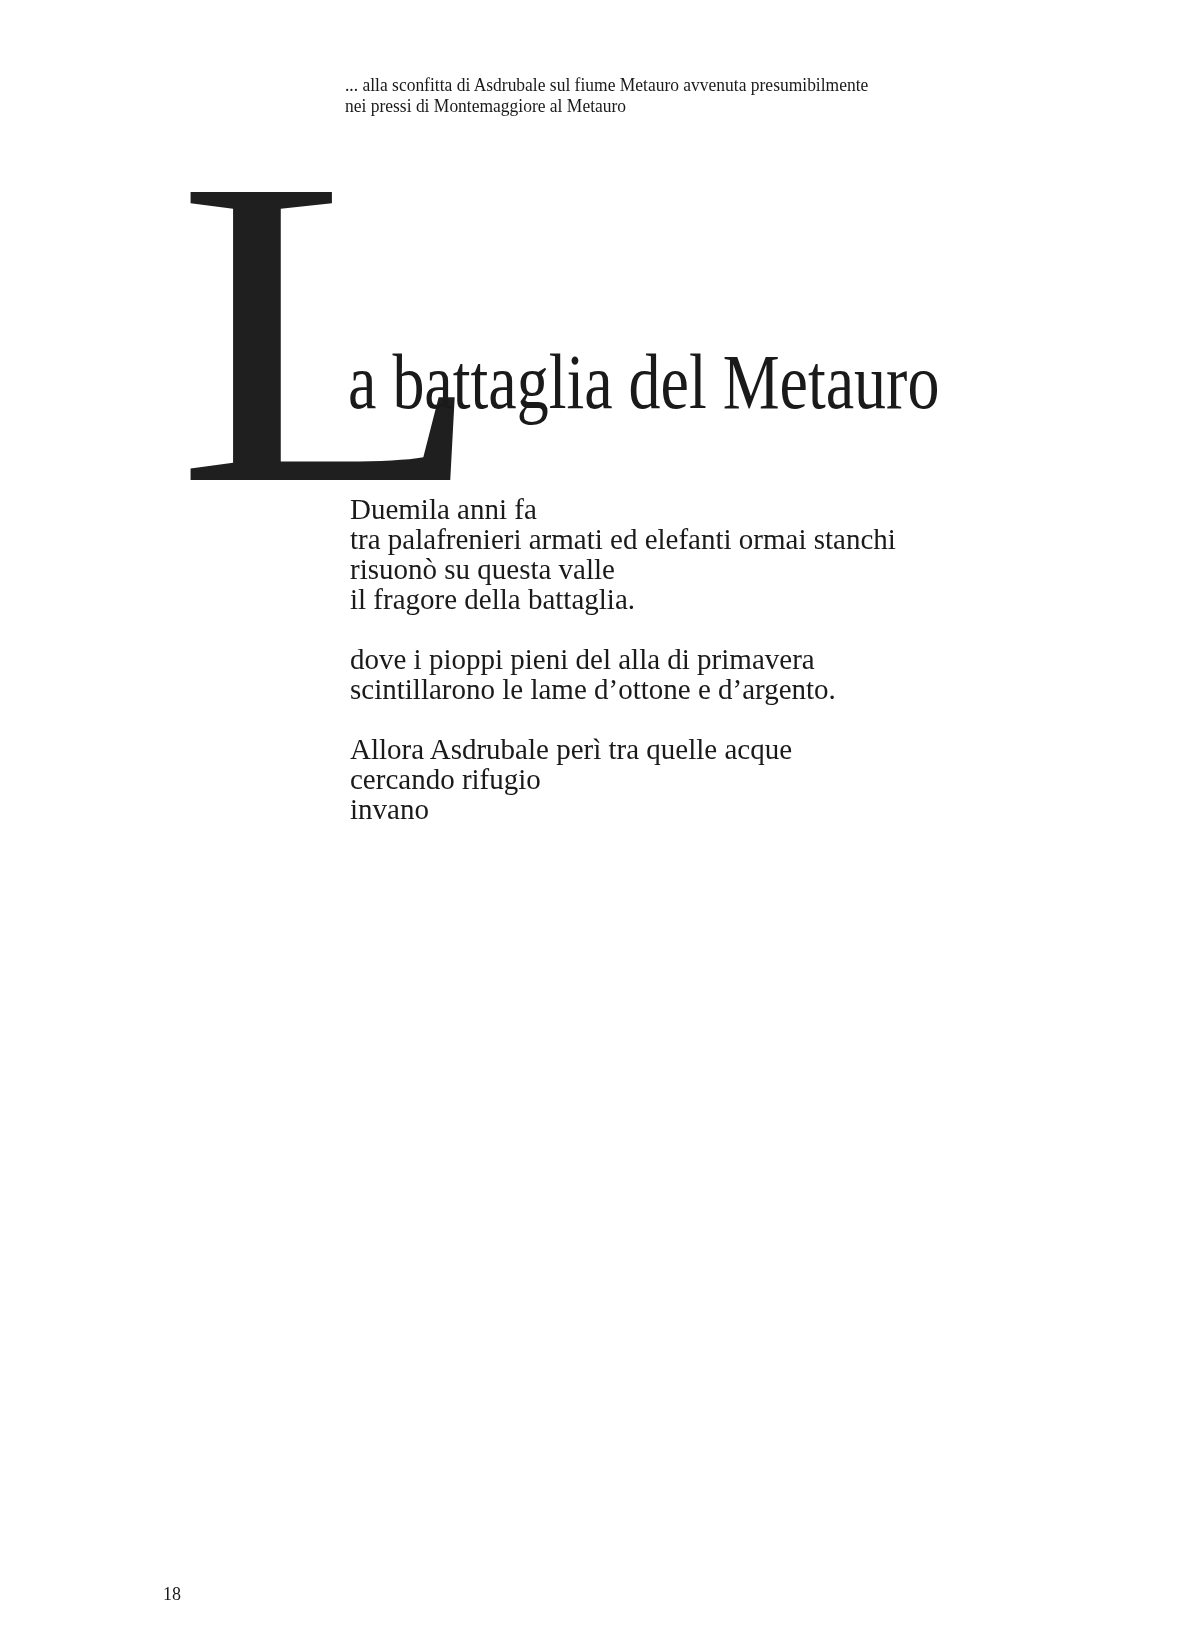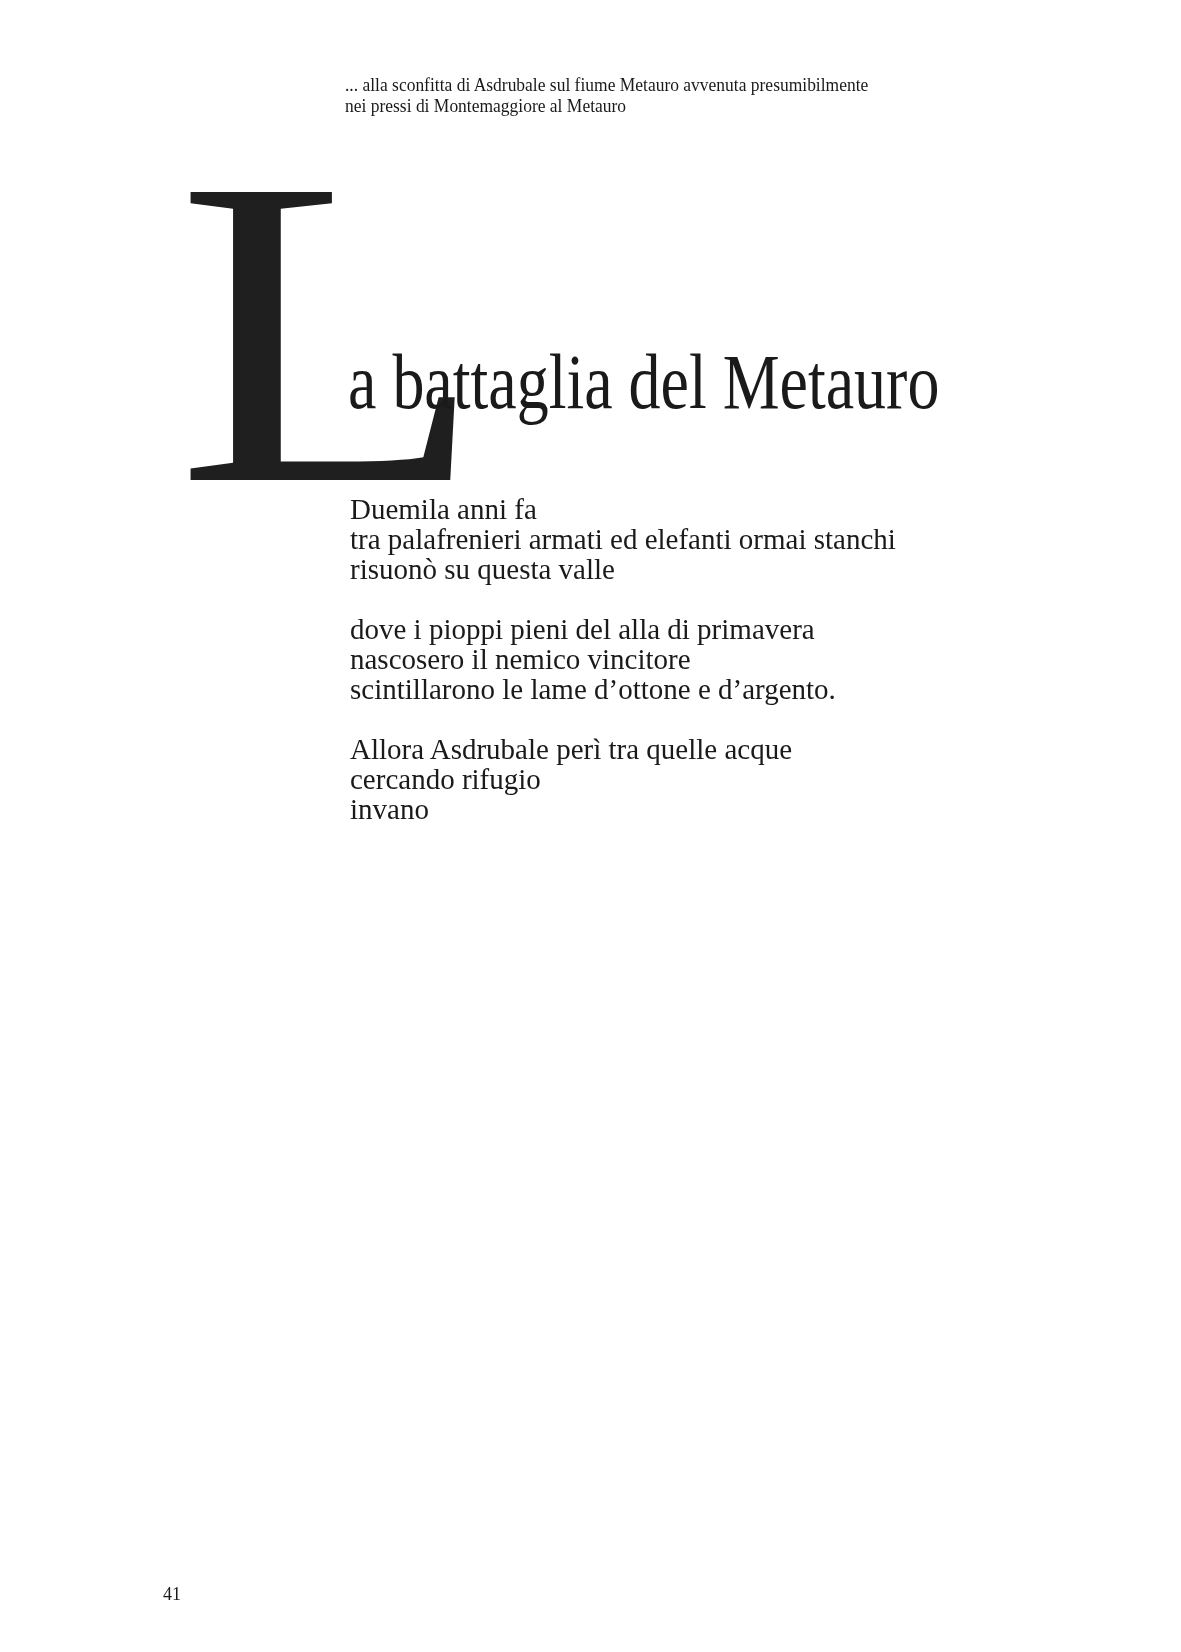--- a/index.html
+++ b/index.html
@@ -86,26 +86,26 @@
 </div>
 
 <div class="drop-cap">L</div>
 <div class="title-rest">a battaglia del Metauro</div>
 
 <div class="poem">
   <div class="stanza">
     <span class="verse">Duemila anni fa</span>
     <span class="verse">tra palafrenieri armati ed elefanti ormai stanchi</span>
     <span class="verse">risuonò su questa valle</span>
+    <span class="verse">il fragore della battaglia.</span>
   </div>
   <div class="stanza">
     <span class="verse">dove i pioppi pieni del alla di primavera</span>
-    <span class="verse">nascosero il nemico vincitore</span>
     <span class="verse">scintillarono le lame d’ottone e d’argento.</span>
   </div>
   <div class="stanza">
     <span class="verse">Allora Asdrubale perì tra quelle acque</span>
     <span class="verse">cercando rifugio</span>
     <span class="verse">invano</span>
   </div>
 </div>
 
-<div class="page-number">41</div>
+<div class="page-number">18</div>
 
 </body></html>

